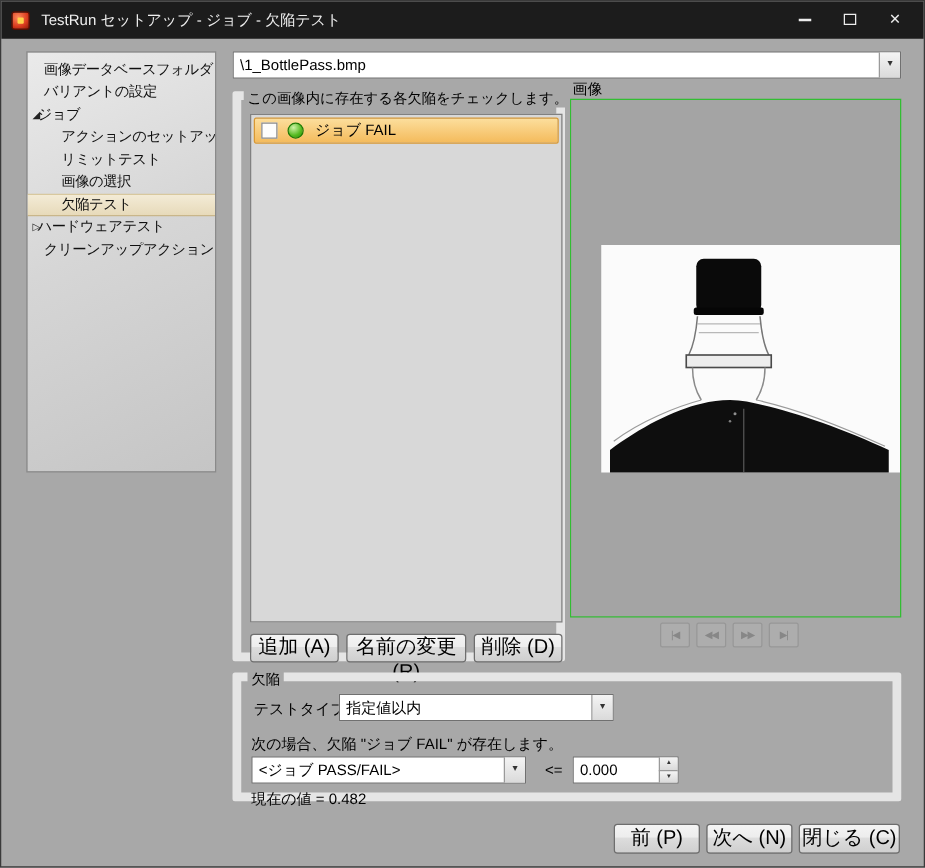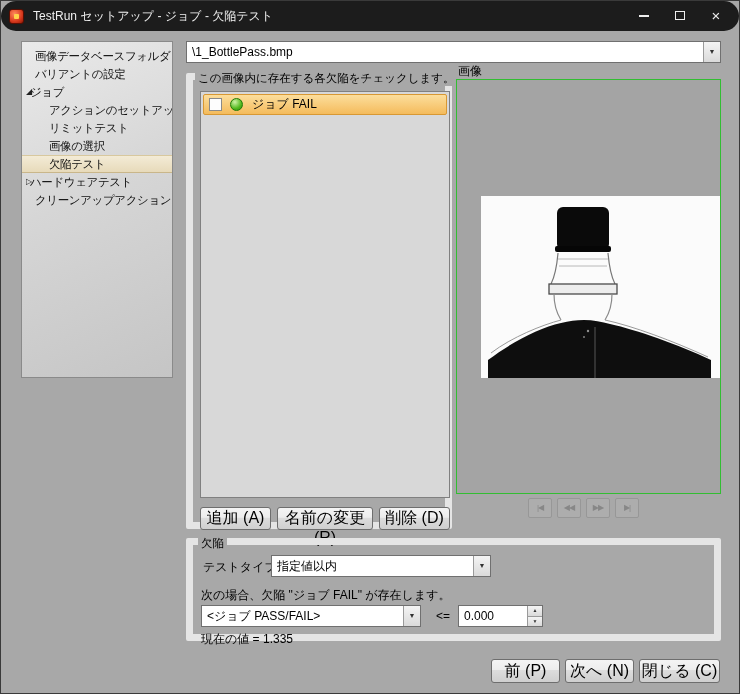--- a/index.html
+++ b/index.html
@@ -1,20 +1,20 @@
 <!DOCTYPE html>
 <html><head>
 <meta charset="utf-8">
 <style>
   * { margin:0; padding:0; box-sizing:border-box; }
   body { background:#777; font-family:"Liberation Sans","DejaVu Sans",sans-serif; }
   .window { position:relative; width:740px; height:694px; background:#A8A8A8; border:1px solid #3A3A3A; overflow:hidden; }
 
   
-  .titlebar { position:absolute; left:0; top:0; width:100%; height:30px; background:#1C1C1C; display:flex; align-items:center; padding:4px 8px;border-radius:15px; }
+  .titlebar { position:absolute; left:0; top:0; width:100%; height:30px; background:#1C1C1C; display:flex; align-items:center; padding:4px 8px; }
   .app-icon { width:15px; height:15px; border-radius:3px; background:radial-gradient(circle at 35% 30%, #FF8A5C, #D93A1E 60%, #8E1806); border:1px solid #5A0E02; position:relative; flex:0 0 auto; }
   .app-icon::after { content:""; position:absolute; left:4px; top:4px; width:5px; height:5px; background:#FFD24A; border-radius:1px; }
   .title-text { color:#EFEFEF; font-size:12px; margin-left:9px; white-space:nowrap; }
   .controls { position:absolute; right:10px; top:4px; display:flex; gap:10px; }
   .wc { width:26px; height:21px; display:flex; align-items:center; justify-content:center; cursor:default; }
   .wc .bar { width:10px; height:2px; background:#EDEDED; }
   .wc .box { width:10px; height:9px; border:1px solid #EDEDED; }
   .wc.close { color:#EDEDED; font-size:15px; line-height:15px; }
 
   
@@ -193,20 +193,20 @@
       <span class="arw">▼</span>
     </div>
     <span class="lbl op-label">&lt;=</span>
     <div class="spin">
       <span class="val">0.000</span>
       <span class="btns">
         <span class="sb">▲</span>
         <span class="sb">▼</span>
       </span>
     </div>
-    <span class="lbl cur-text">現在の値 = 1.335</span>
+    <span class="lbl cur-text">現在の値 = 0.482</span>
   </div>
 
   <div class="btn footer-btn f-prev">前 (P)</div>
   <div class="btn footer-btn f-next">次へ (N)</div>
   <div class="btn footer-btn f-close">閉じる (C)</div>
 
 </div>
 
 </body></html>

